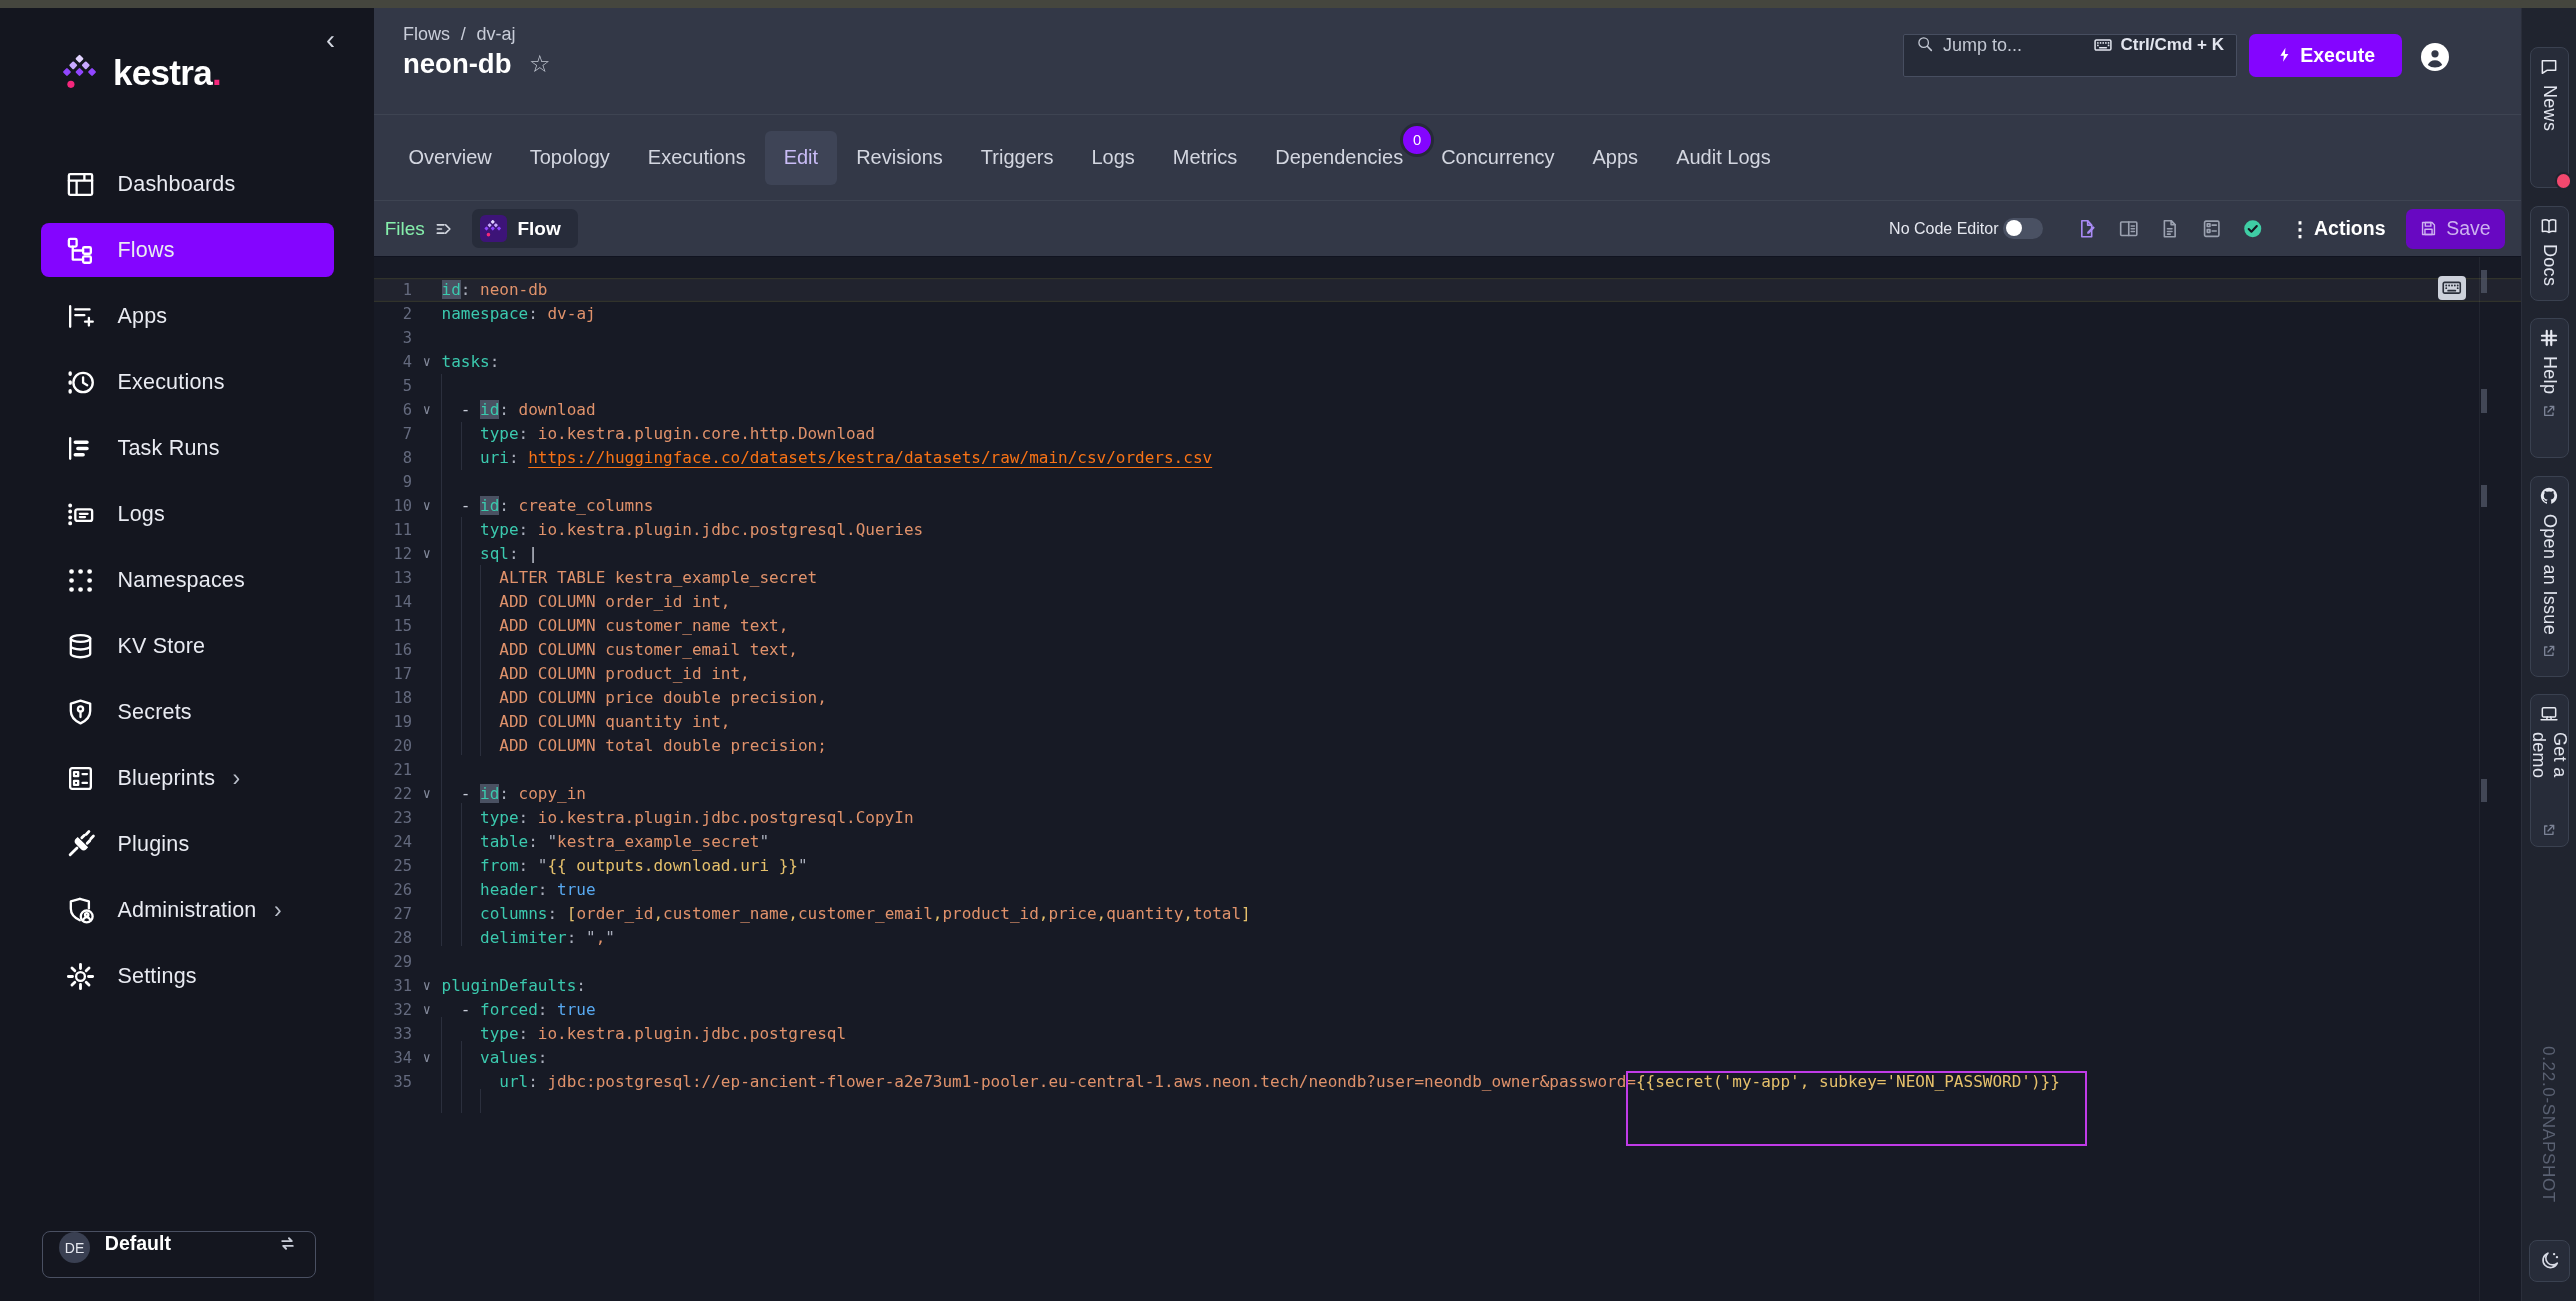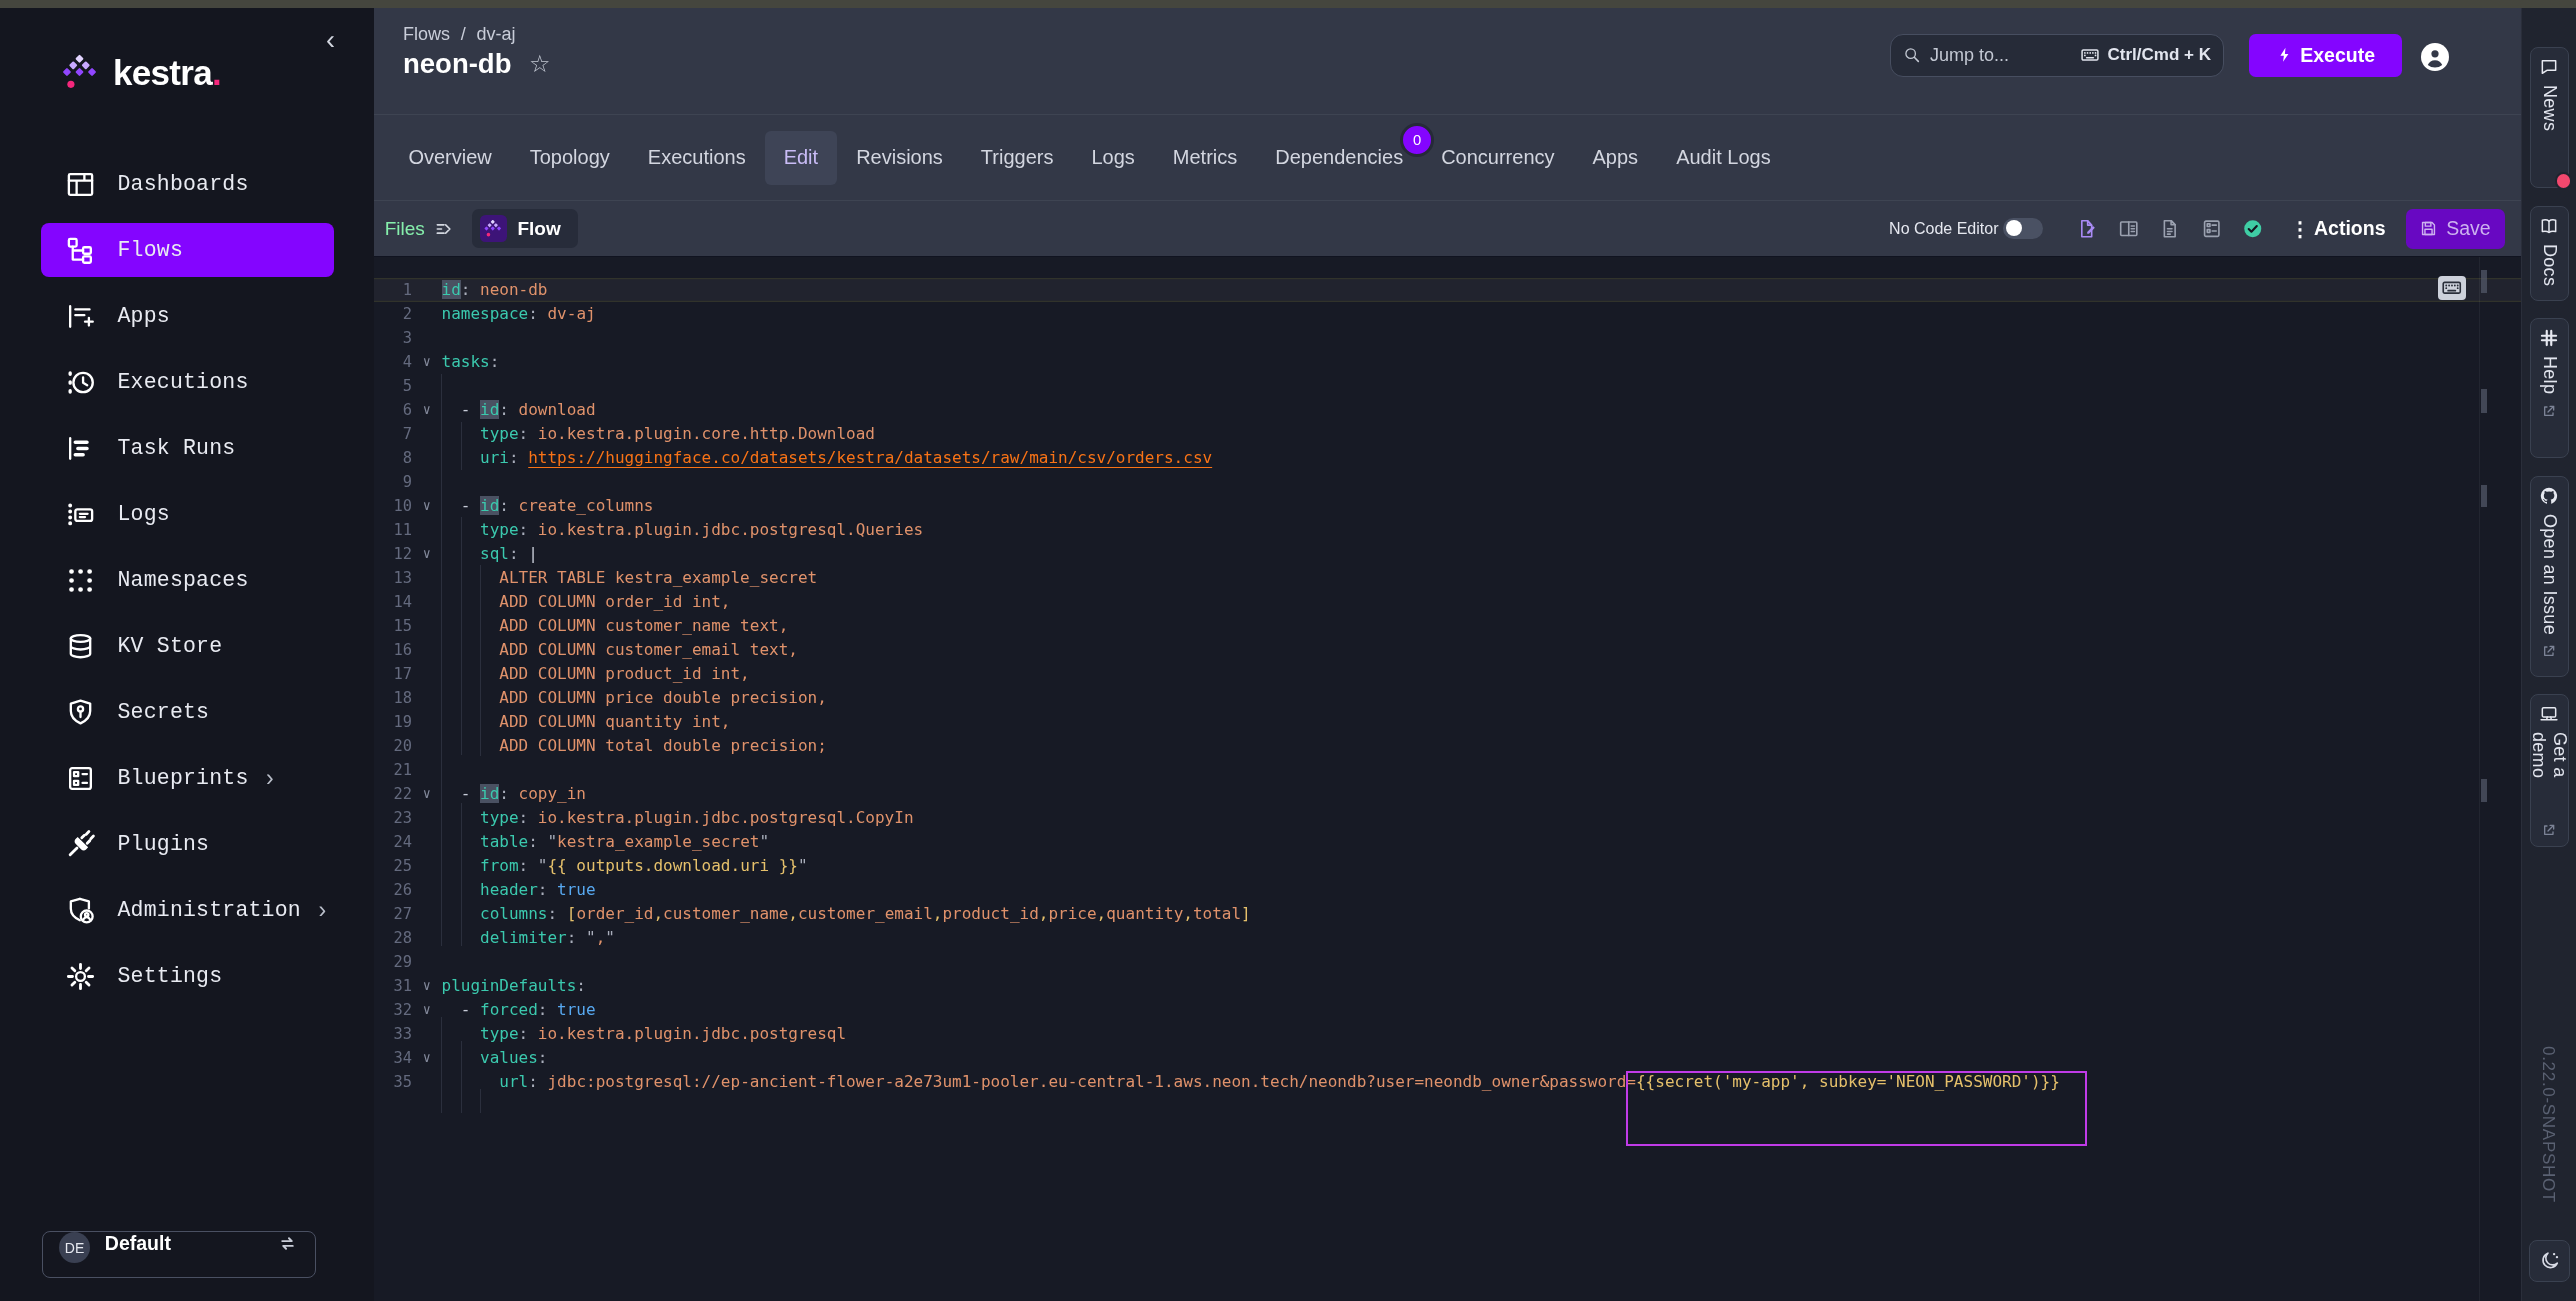--- a/index.html
+++ b/index.html
@@ -13,21 +13,21 @@
   #collapse{right:39px;top:19px;color:#D3D7E0;font-size:27px;line-height:27px;cursor:pointer;}
   #logo{left:58px;top:43px;display:flex;align-items:center;gap:12px;}
   #logo .word{color:#FFFFFF;font-size:35px;font-weight:bold;letter-spacing:-0.7px;}
   #logo .dot{color:#F5277C;}
   #nav{left:0;top:149px;right:0;}
   .nitem{height:54px;margin:0 40px 12px 41px;border-radius:8px;display:flex;align-items:center;
     padding-left:24px;color:#E9EBF2;cursor:pointer;}
   .nitem.act{background:#8405FF;}
   .nico{width:31px;height:31px;color:#FFFFFF;flex:0 0 31px;}
   .nico svg{width:31px;height:31px;}
-  .nlbl{margin-left:21.5px;font-size:21.5px;letter-spacing:0.2px;font-family:Liberation Mono, monospace;}
+  .nlbl{margin-left:21.5px;font-size:21.5px;letter-spacing:0.2px;}
   .nchev{margin-left:17.5px;font-size:23px;color:#B9BEC9;line-height:20px;}
   #tenant{left:42px;bottom:23px;width:274px;height:47px;border:1.3px solid #4A5062;border-radius:8px;
     display:flex;align-items:flex-start;padding:0 16px;box-sizing:border-box;cursor:pointer;}
   #tenant .ava{width:31px;height:31px;border-radius:50%;background:#3A4052;color:#E6E8F0;font-size:14px;
     display:flex;align-items:center;justify-content:center;}
   #tenant .tname{margin-left:14.8px;color:#FFFFFF;font-size:19.5px;font-weight:bold;flex:1;}
   #tenant .swap{width:23px;height:23px;color:#C9CDD8;}
   
   #rail{right:0;top:8px;width:54px;height:1293px;background:#20242F;border-left:0.7px solid #2A2E3A;}
   .rbtn{position:relative;width:39px;margin:0 auto 17.5px auto;background:#272C39;border:0.7px solid #3A4150;
@@ -46,22 +46,22 @@
     border-radius:8px;display:flex;align-items:center;justify-content:center;color:#D8DBE5;cursor:pointer;}
   #moonbtn svg{width:21.5px;height:21.5px;}
   
   #main{left:374px;top:8px;width:2148px;height:1293px;background:#333847;}
   #hdr{left:0;top:0;right:0;height:106px;}
   #crumb{left:29px;top:16px;color:#C9CDD9;font-size:18px;display:flex;gap:10.7px;}
   #crumb .bc{cursor:pointer;}
   #titleRow{left:29px;top:40px;display:flex;align-items:center;gap:17.5px;}
   #title{color:#FFFFFF;font-size:27.5px;font-weight:bold;}
   #star{color:#C3C8D3;font-size:24px;line-height:24px;cursor:pointer;}
-  #search{right:298px;top:25.5px;width:334px;height:43px;background:#262B38;border:1.3px solid #474E60;
-    border-radius:13px;display:flex;align-items:center;padding:0 12px;box-sizing:border-box;cursor:text;}
+  #search{right:285px;top:25.5px;width:334px;height:43px;background:#262B38;border:1.3px solid #474E60;
+    border-radius:2px;display:flex;padding:0 12px;box-sizing:border-box;cursor:text;}
   #search .mag{width:17.5px;height:17.5px;color:#C3C8D3;}
   #search .ph{margin-left:9.4px;color:#C3C8D3;font-size:18px;flex:1;}
   #search .kico{width:20px;height:20px;color:#E2E5EE;margin-right:8px;}
   #search .sc{color:#E2E5EE;font-size:17px;font-weight:bold;white-space:nowrap;}
   #exec{right:120px;top:25.5px;width:153px;height:43px;background:#8405FF;border-radius:6.7px;color:#FFFFFF;
     display:flex;align-items:center;justify-content:center;gap:6.7px;font-size:19.5px;font-weight:bold;cursor:pointer;}
   #exec svg{width:17.5px;height:17.5px;}
   #avatar{right:73px;top:35px;width:28px;height:28px;border-radius:50%;background:#FFFFFF;
     display:flex;align-items:center;justify-content:center;cursor:pointer;}
   #avatar svg{width:28px;height:28px;}

